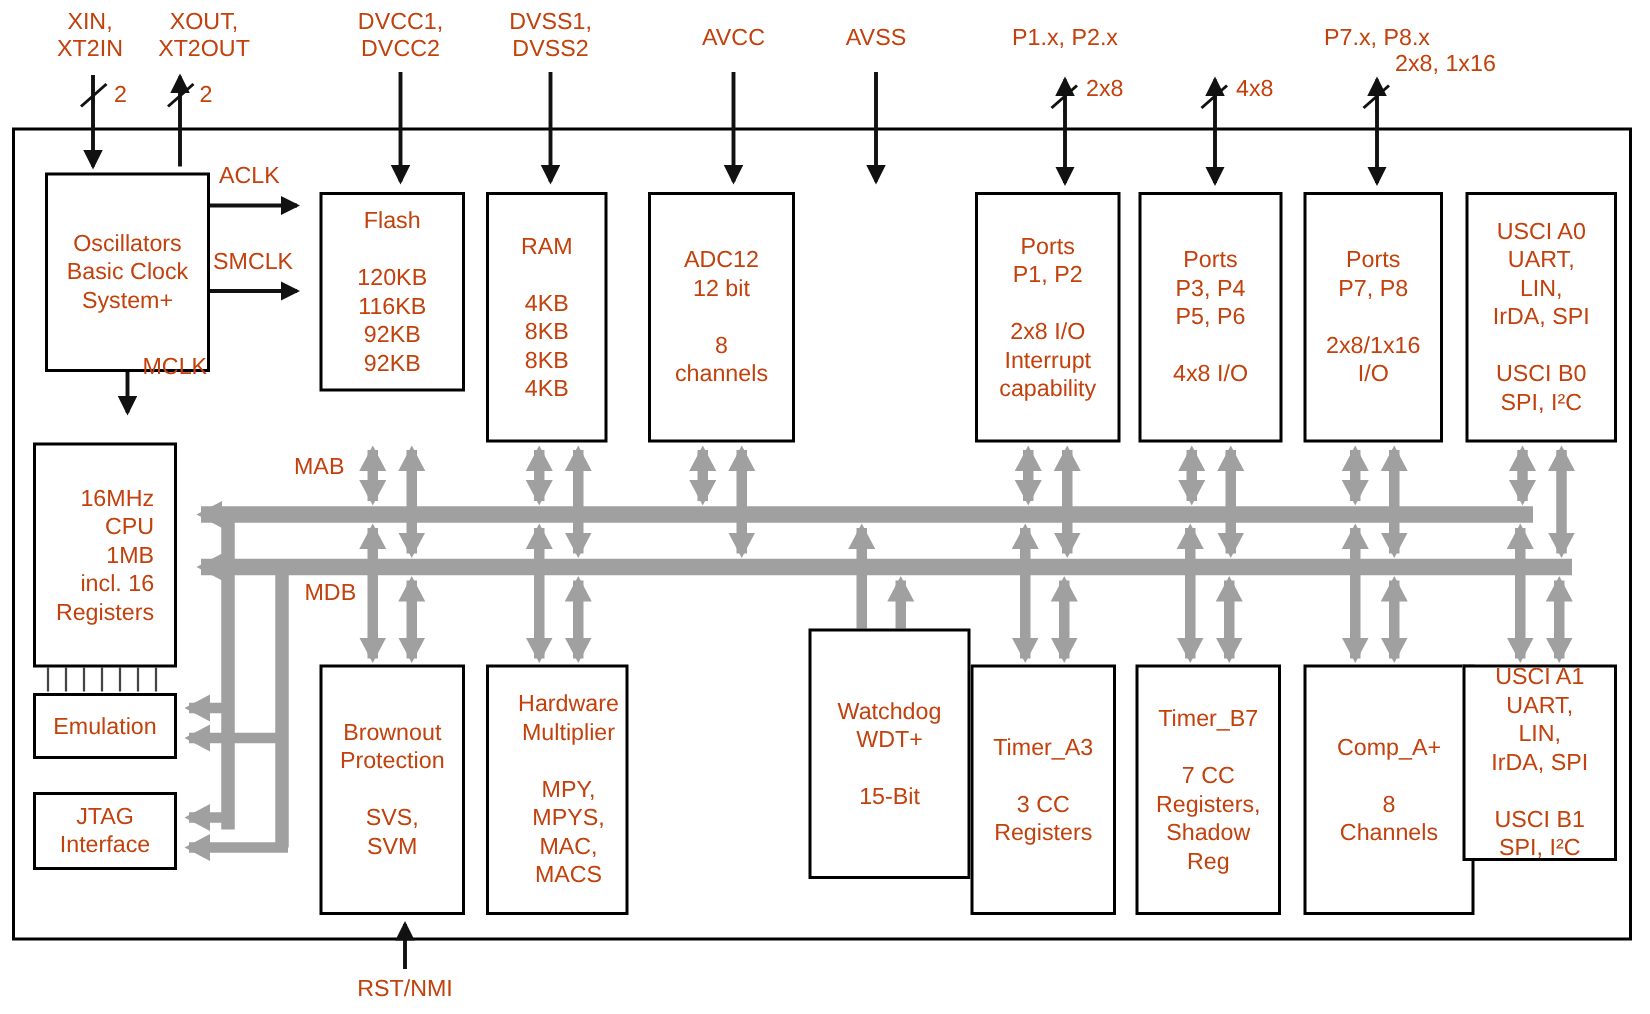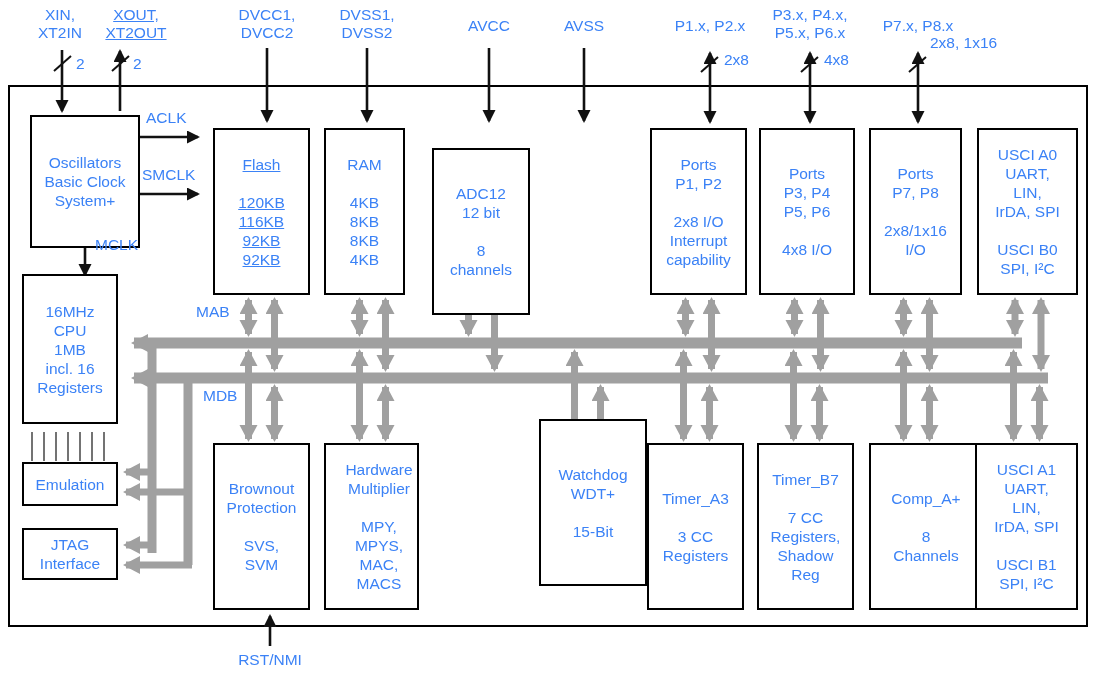--- a/index.html
+++ b/index.html
@@ -1,19 +1,19 @@
 <!DOCTYPE html>
 <html><head>
 <meta charset="utf-8">
 <style>
   html,body { margin:0; padding:0; background:#ffffff; }
   #stage {
     position:relative; width:1100px; height:676px; overflow:hidden;
     background:#ffffff; font-family:"Liberation Sans","DejaVu Sans",sans-serif;
-    color:#3b82f6;
+    color:#c2410c;
   }
   #border {
     position:absolute; left:8px; top:85px; width:1080px; height:542px;
     border:2.5px solid #000; box-sizing:border-box; background:transparent;
   }
   .block {
     position:absolute; box-sizing:border-box; background:#fff;
     border:2.5px solid #000; display:flex; align-items:center; justify-content:center;
     text-align:center; white-space:pre-line; font-size:15.5px; line-height:19px;
     z-index:3;
@@ -33,64 +33,62 @@
 </style>
 </head>
 <body>
 
 <div id="stage">
 
   <div id="border"></div>
 
   <div class="lbl" style="left:16px;  top:6px;  width:88px;">XIN,
 XT2IN</div>
-  <div class="lbl" style="left:90px;  top:6px;  width:92px;text-decoration:underline;">XOUT,
+  <div class="lbl" style="left:90px;  top:6px;  width:92px;">XOUT,
 XT2OUT</div>
   <div class="lbl" style="left:223px; top:6px;  width:88px;">DVCC1,
 DVCC2</div>
   <div class="lbl" style="left:323px; top:6px;  width:88px;">DVSS1,
 DVSS2</div>
   <div class="lbl" style="left:455px; top:17px; width:68px;">AVCC</div>
   <div class="lbl" style="left:550px; top:17px; width:68px;">AVSS</div>
   <div class="lbl" style="left:658px; top:17px; width:104px;">P1.x, P2.x</div>
-  <div class="lbl" style="left:763px; top:6px;  width:94px;">P3.x, P4.x,
-P5.x, P6.x</div>
   <div class="lbl" style="left:868px; top:17px; width:100px;">P7.x, P8.x</div>
 
   <div class="lbl left" style="left:76px;  top:55px;">2</div>
   <div class="lbl left" style="left:133px; top:55px;">2</div>
   <div class="lbl left" style="left:724px; top:51px;">2x8</div>
   <div class="lbl left" style="left:824px; top:51px;">4x8</div>
   <div class="lbl left" style="left:930px; top:34px;">2x8, 1x16</div>
 
   <div class="lbl left" style="left:146px; top:109px;">ACLK</div>
   <div class="lbl left" style="left:142px; top:166px;">SMCLK</div>
   <div class="lbl left" style="left:95px;  top:236px;">MCLK</div>
 
   <div class="lbl left" style="left:196px; top:303px;">MAB</div>
   <div class="lbl left" style="left:203px; top:387px;">MDB</div>
 
   <div class="lbl" style="left:222px; top:651px; width:96px;">RST/NMI</div>
 
   <div class="block" style="left:30px;  top:115px; width:110px; height:133px;">Oscillators
 Basic Clock
 System+</div>
-  <div class="block" style="left:213px; top:128px; width:97px;  height:167px;text-decoration:underline;">Flash
+  <div class="block" style="left:213px; top:128px; width:97px;  height:133px;">Flash
 
 120KB
 116KB
 92KB
 92KB</div>
   <div class="block" style="left:324px; top:128px; width:81px;  height:167px;">RAM
 
 4KB
 8KB
 8KB
 4KB</div>
-  <div class="block" style="left:432px; top:128px; width:98px;  height:167px;margin-top:20px;">ADC12
+  <div class="block" style="left:432px; top:128px; width:98px;  height:167px;">ADC12
 12 bit
 
 8
 channels</div>
   <div class="block" style="left:650px; top:128px; width:97px;  height:167px;">Ports
 P1, P2
 
 2x8 I/O
 Interrupt
 capability</div>
@@ -104,21 +102,21 @@
 
 2x8/1x16
 I/O</div>
   <div class="block" style="left:977px; top:128px; width:101px; height:167px;">USCI A0
 UART,
 LIN,
 IrDA, SPI
 
 USCI B0
 SPI, I²C</div>
-  <div class="block" style="left:22px;  top:274px; width:96px;  height:150px;">16MHz
+  <div class="block" style="left:22px;  top:295px; width:96px;  height:150px;text-align:right;">16MHz
 CPU
 1MB
 incl. 16
 Registers</div>
   <div class="block" style="left:22px;  top:462px; width:96px;  height:44px;">Emulation</div>
   <div class="block" style="left:22px;  top:528px; width:96px;  height:52px;">JTAG
 Interface</div>
   <div class="block" style="left:213px; top:443px; width:97px;  height:167px;">Brownout
 Protection
 
@@ -142,21 +140,21 @@
   <div class="block" style="left:757px; top:443px; width:97px;  height:167px;">Timer_B7
 
 7 CC
 Registers,
 Shadow
 Reg</div>
   <div class="block" style="left:869px; top:443px; width:114px;  height:167px;">Comp_A+
 
 8
 Channels</div>
-  <div class="block" style="left:975px; top:443px; width:103px; height:167px;">USCI A1
+  <div class="block" style="left:975px; top:443px; width:103px; height:131px;">USCI A1
 UART,
 LIN,
 IrDA, SPI
 
 USCI B1
 SPI, I²C</div>
 
   <svg id="wires" width="1100" height="676" viewBox="0 0 1100 676">
     <defs>
       <marker id="mb" markerUnits="userSpaceOnUse" markerWidth="14" markerHeight="14" refX="11" refY="6.5" orient="auto-start-reverse">

